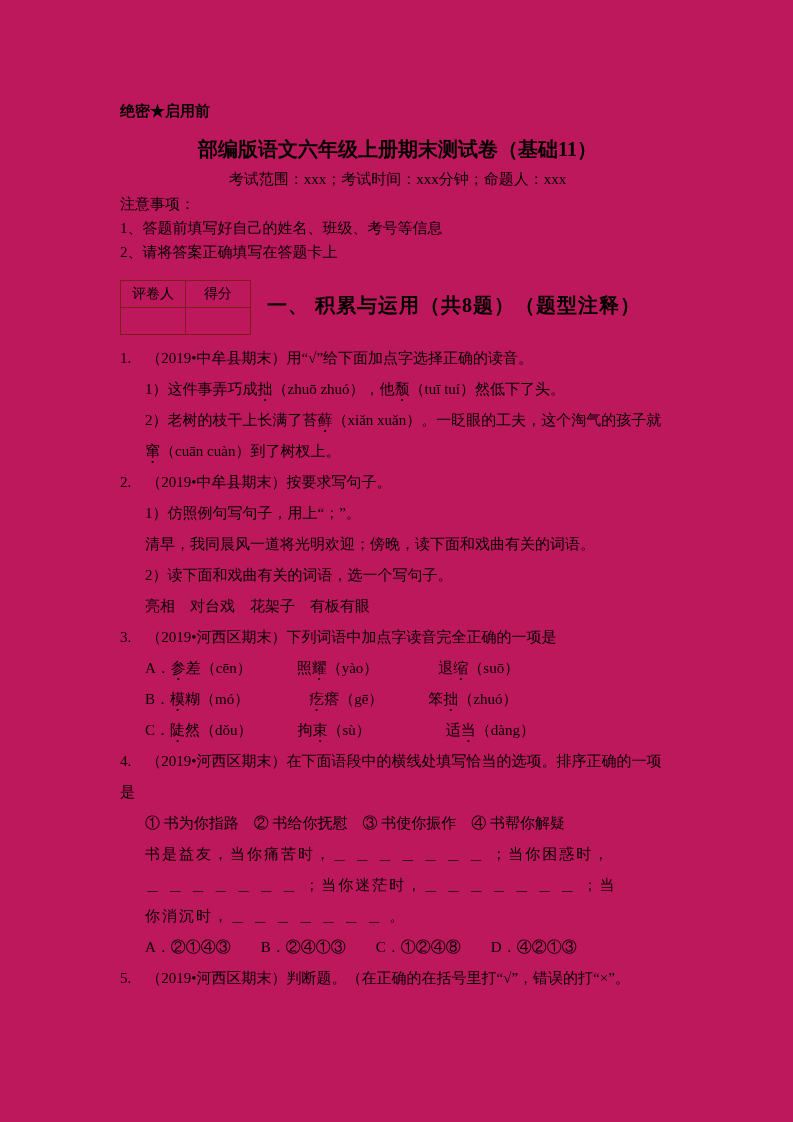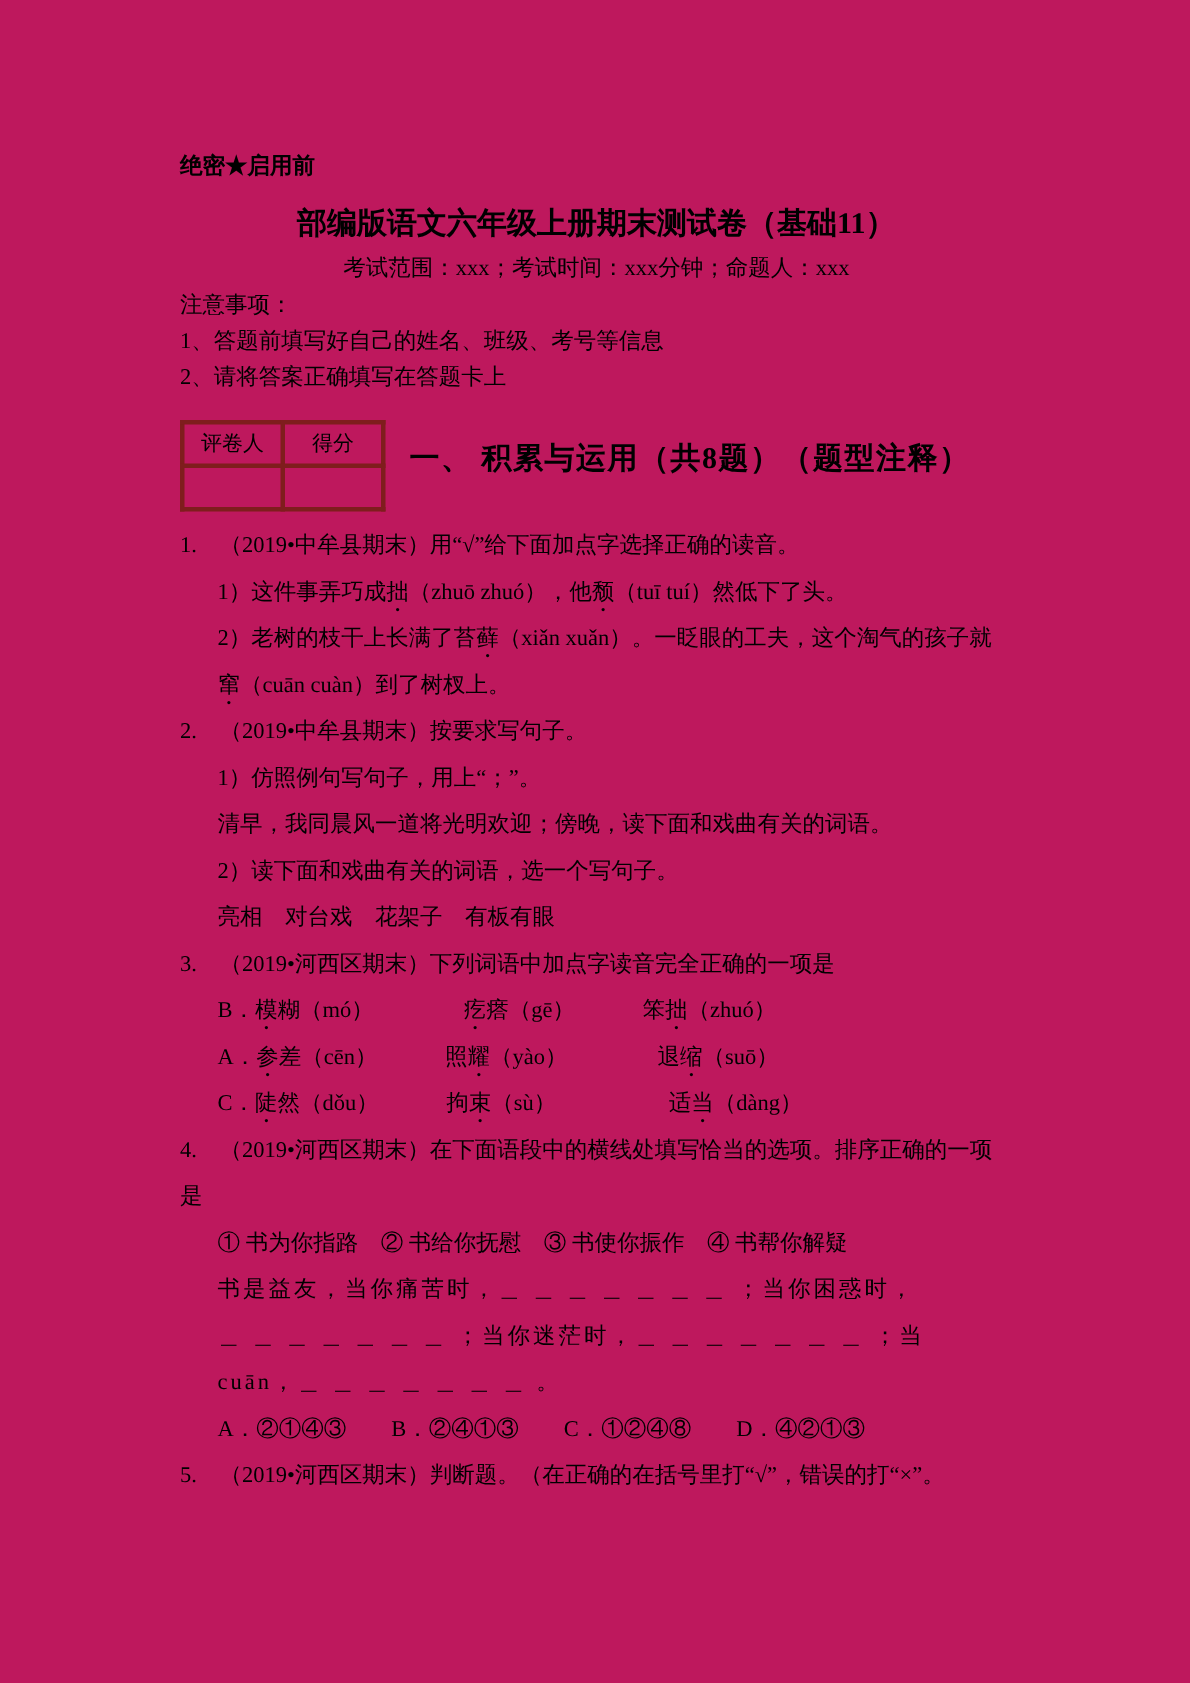--- a/index.html
+++ b/index.html
@@ -10,21 +10,21 @@
   }
   .content { padding: 100px 118px 0 120px; font-size: 15px; }
 
   .classification { font-weight: bold; line-height: 22px; }
   .title { font-size: 20px; font-weight: bold; text-align: center; margin: 12px 0 0 0; line-height: 30px; }
   .exam-info { text-align: center; line-height: 26px; margin-top: 2px; }
   .notices div { line-height: 24px; }
 
   .score-row { display: flex; align-items: flex-start; margin-top: 16px; }
   .score-table { border-collapse: collapse; }
-  .score-table td { border: 3px solid #7f1d1d; width: 64px; height: 26px; text-align: center; font-size: 14px; padding: 0; }
+  .score-table td { border: 1px solid #7f1d1d; width: 64px; height: 26px; text-align: center; font-size: 14px; padding: 0; }
   .section-heading { font-weight: bold; font-size: 20px; margin: 12px 0 0 16px; letter-spacing: 1px; }
 
   .questions { margin-top: 8px; }
   .q p { margin: 0; line-height: 31px; }
   .q .sub { margin-left: 25px; }
   .passage { letter-spacing: 2px; }
 
   
   .jd { display: inline-block; position: relative; line-height: 1.25; vertical-align: baseline; }
   .jd::after {
@@ -78,31 +78,31 @@
       <div class="q">
         <p class="stem">2.　（2019•中牟县期末）按要求写句子。</p>
         <p class="sub">1）仿照例句写句子，用上“；”。</p>
         <p class="sub">清早，我同晨风一道将光明欢迎；傍晚，读下面和戏曲有关的词语。</p>
         <p class="sub">2）读下面和戏曲有关的词语，选一个写句子。</p>
         <p class="sub">亮相　对台戏　花架子　有板有眼</p>
       </div>
 
       <div class="q">
         <p class="stem">3.　（2019•河西区期末）下列词语中加点字读音完全正确的一项是</p>
+        <p class="sub"><span>A．</span><span class="jd">参</span><span>差（cēn）　　　照</span><span class="jd">耀</span><span>（yào）　　　　退</span><span class="jd">缩</span><span>（suō）</span></p>
         <p class="sub"><span>B．</span><span class="jd">模</span><span>糊（mó）　　　　</span><span class="jd">疙</span><span>瘩（gē）　　　笨</span><span class="jd">拙</span><span>（zhuó）</span></p>
-        <p class="sub"><span>A．</span><span class="jd">参</span><span>差（cēn）　　　照</span><span class="jd">耀</span><span>（yào）　　　　退</span><span class="jd">缩</span><span>（suō）</span></p>
         <p class="sub"><span>C．</span><span class="jd">陡</span><span>然（dǒu）　　　拘</span><span class="jd">束</span><span>（sù）　　　　　适</span><span class="jd">当</span><span>（dàng）</span></p>
       </div>
 
       <div class="q">
         <p class="stem">4.　（2019•河西区期末）在下面语段中的横线处填写恰当的选项。排序正确的一项是</p>
         <p class="sub">① 书为你指路　② 书给你抚慰　③ 书使你振作　④ 书帮你解疑</p>
         <p class="sub passage">书是益友，当你痛苦时，＿ ＿ ＿ ＿ ＿ ＿ ＿ ；当你困惑时，</p>
         <p class="sub passage">＿ ＿ ＿ ＿ ＿ ＿ ＿ ；当你迷茫时，＿ ＿ ＿ ＿ ＿ ＿ ＿ ；当</p>
-        <p class="sub passage">cuān，＿ ＿ ＿ ＿ ＿ ＿ ＿ 。</p>
+        <p class="sub passage">你消沉时，＿ ＿ ＿ ＿ ＿ ＿ ＿ 。</p>
         <p class="sub">A．②①④③　　B．②④①③　　C．①②④⑧　　D．④②①③</p>
       </div>
 
       <div class="q">
         <p class="stem">5.　（2019•河西区期末）判断题。（在正确的在括号里打“√”，错误的打“×”。</p>
       </div>
 
     </div>
   </div>
 </div>

